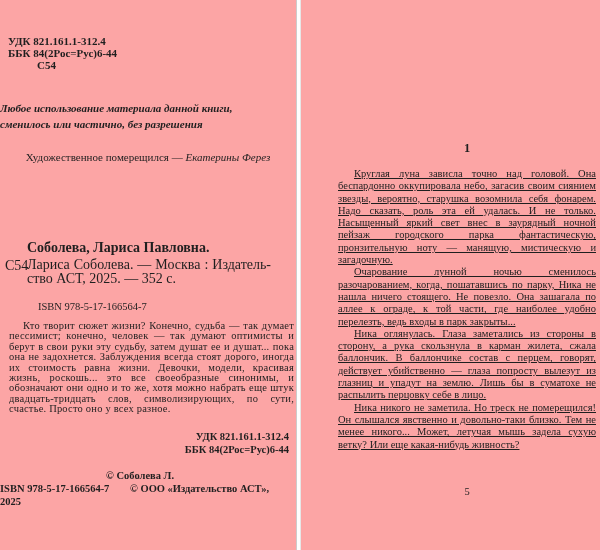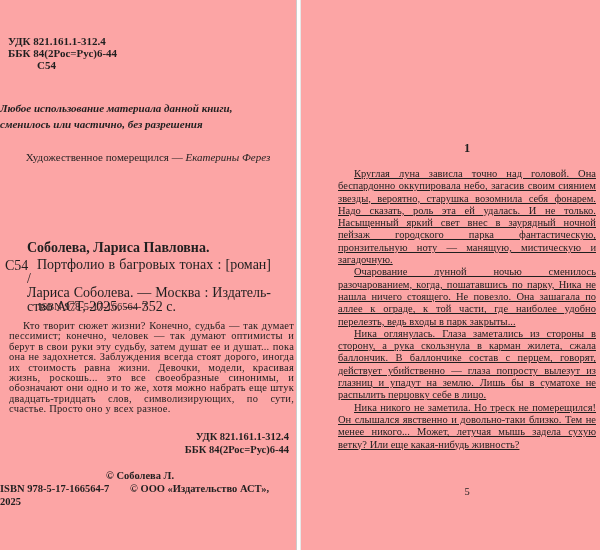--- a/index.html
+++ b/index.html
@@ -74,21 +74,20 @@
 
   <div class="credit">
     <span>Художественное померещился — </span><span class="designer">Екатерины Ферез</span>
   </div>
 
   <div class="author-block">
     <div class="author-heading">Соболева, Лариса Павловна.</div>
     <div class="catalog-row">
       <span class="catalog-code">С54</span>
       <div class="catalog-text">
-        <div class="ln first fill">Портфолио в багровых тонах : [роман] /</div>
         <div class="ln fill">Лариса Соболева. — Москва : Издатель-</div>
         <div class="ln">ство АСТ, 2025. — 352 с.</div>
       </div>
     </div>
   </div>
 
   <div class="isbn-mid">ISBN 978-5-17-166564-7</div>
 
   <div class="annotation">Кто творит сюжет жизни? Конечно, судьба — так думает пессимист; конечно, человек — так думают оптимисты и берут в свои руки эту судьбу, затем душат ее и душат... пока она не задохнется. Заблуждения всегда стоят дорого, иногда их стоимость равна жизни. Девочки, модели, красивая жизнь, роскошь... это все своеобразные синонимы, и обозначают они одно и то же, хотя можно набрать еще штук двадцать-тридцать слов, символизирующих, по сути, счастье. Просто оно у всех разное.</div>
 

